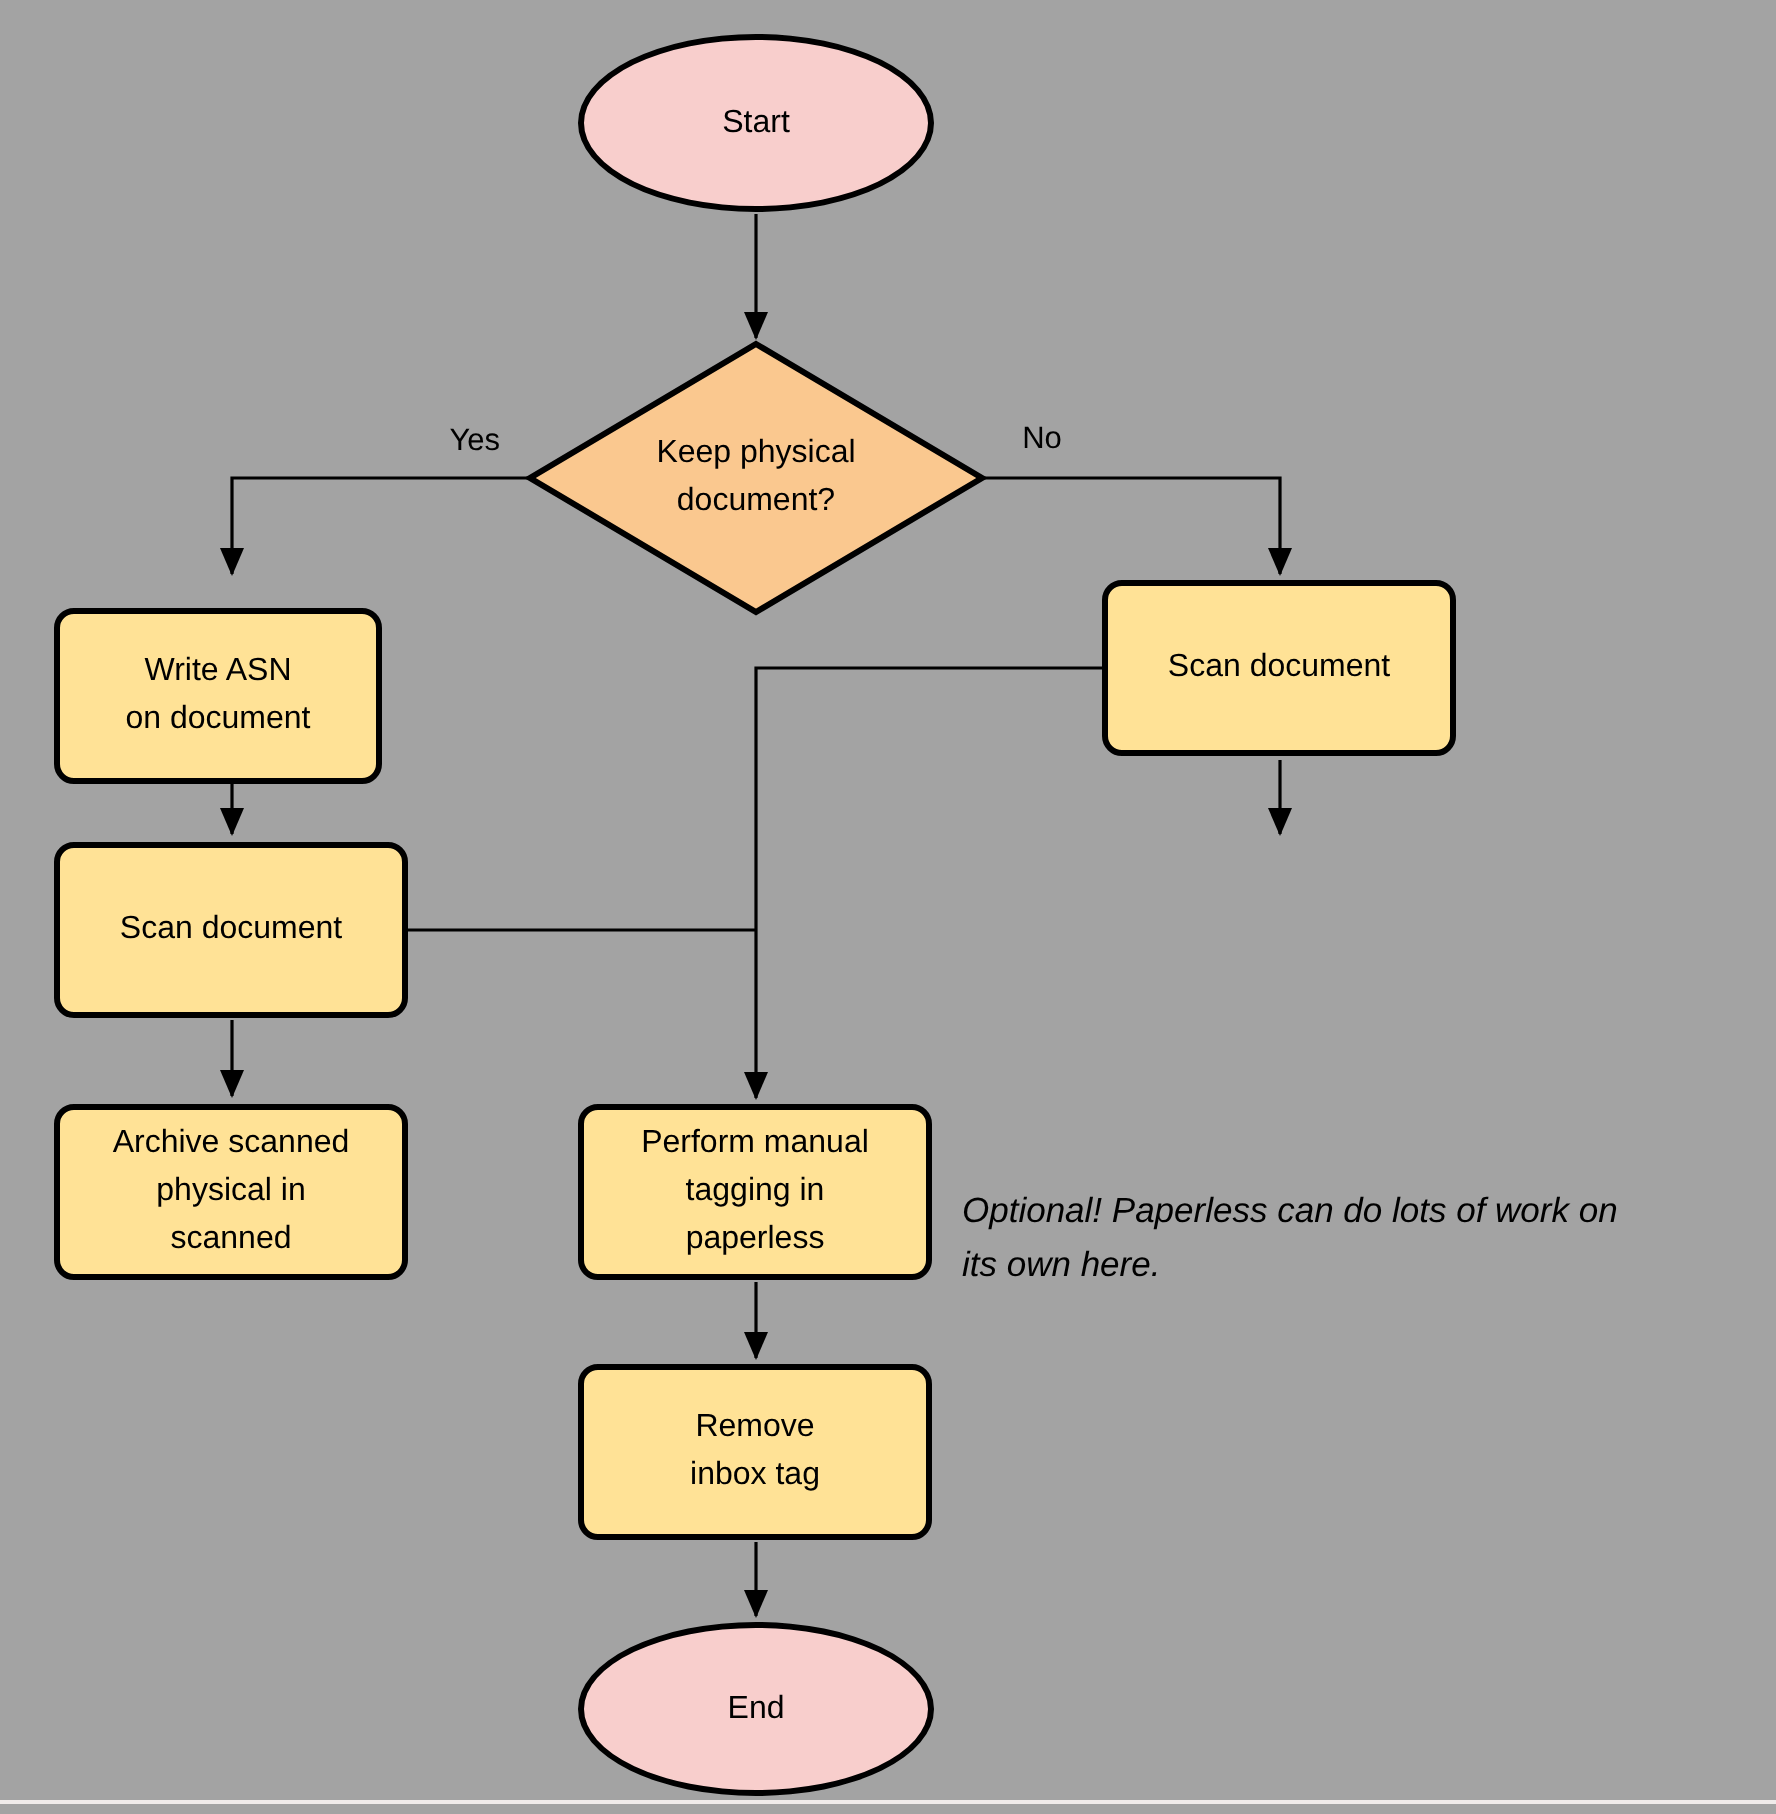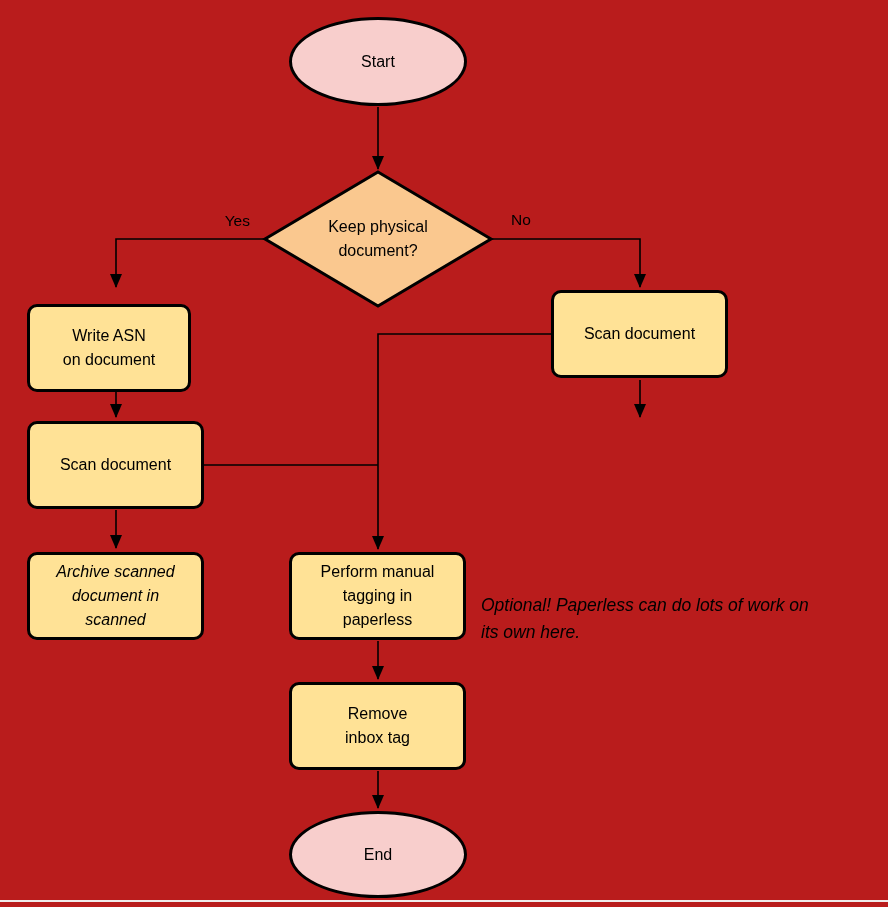--- a/index.html
+++ b/index.html
@@ -5,21 +5,21 @@
   html, body {
     margin: 0;
     padding: 0;
     background: #ffffff;
     font-family: "Liberation Sans", sans-serif;
   }
   .canvas {
     position: relative;
     width: 888px;
     height: 907px;
-    background: #b91c1c;
+    background: #a3a3a3;
     overflow: hidden;
     color: #000;
   }
   svg.edge-layer {
     position: absolute;
     left: 0; top: 0;
     width: 888px; height: 907px;
   }
   .edge {
     fill: none;
@@ -126,23 +126,23 @@
 
   <div class="node process" style="left:27px; top:304px; width:164px; height:88px;">
     <div>Write ASN</div>
     <div>on document</div>
   </div>
 
   <div class="node process" style="left:27px; top:421px; width:177px; height:88px;">
     <div>Scan document</div>
   </div>
 
-  <div class="node process" style="left:27px; top:552px; width:177px; height:88px;font-style:italic;">
+  <div class="node process" style="left:27px; top:552px; width:177px; height:88px;">
     <div>Archive scanned</div>
-    <div>document in</div>
+    <div>physical in</div>
     <div>scanned</div>
   </div>
 
   <div class="node process" style="left:551px; top:290px; width:177px; height:88px;">
     <div>Scan document</div>
   </div>
 
 
   <div class="node process" style="left:289px; top:552px; width:177px; height:88px;">
     <div>Perform manual</div>

